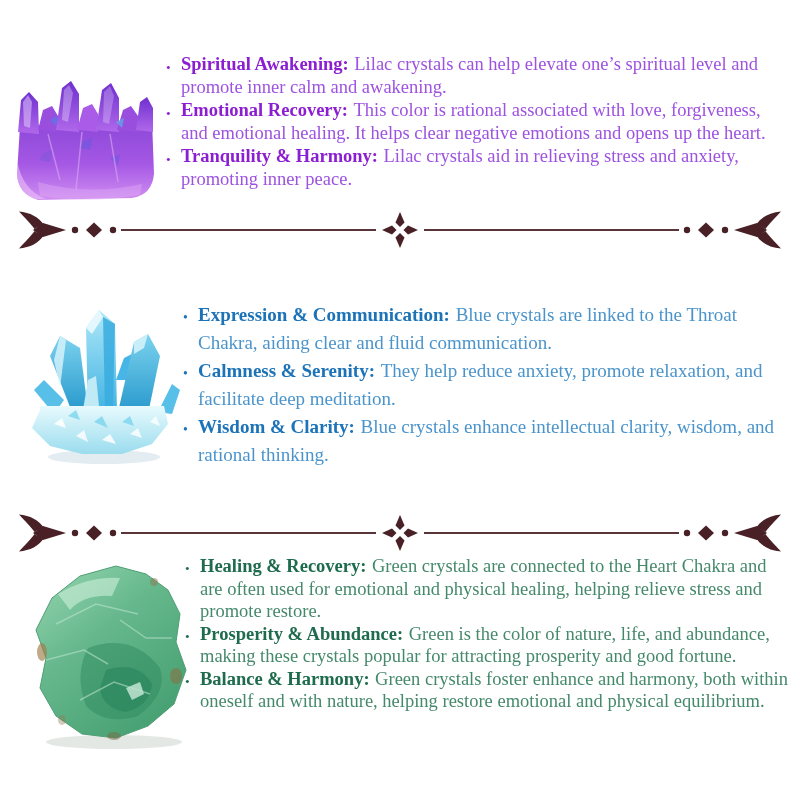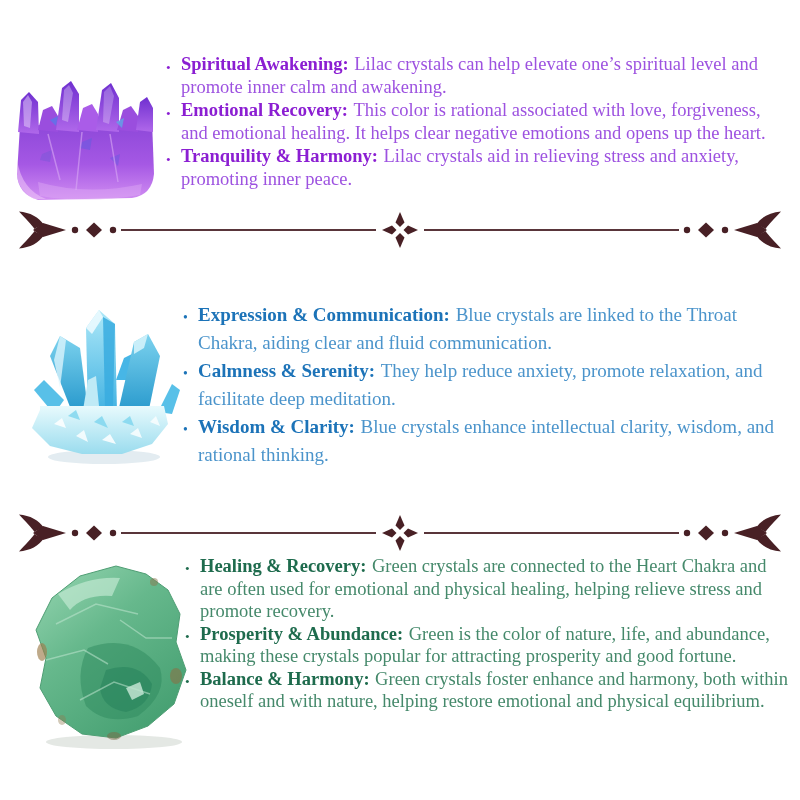--- a/index.html
+++ b/index.html
@@ -211,21 +211,21 @@
       <ellipse cx="20" cy="92" rx="5" ry="9" fill="#9c7c4c" opacity=".65"></ellipse>
       <ellipse cx="154" cy="116" rx="6" ry="8" fill="#8e6e42" opacity=".55"></ellipse>
       <circle cx="132" cy="22" r="4" fill="#8a7850" opacity=".5"></circle>
       <ellipse cx="92" cy="176" rx="7" ry="4" fill="#7c6a45" opacity=".5"></ellipse>
       <ellipse cx="40" cy="160" rx="4" ry="5" fill="#907a50" opacity=".4"></ellipse>
     </svg>
 
     <ul id="list3" class="bullets">
       <li>
         <span class="marker">•</span>
-        <span class="bullet-content"><b class="t">Healing &amp; Recovery:</b><span>Green crystals are connected to the Heart Chakra and are often used for emotional and physical healing, helping relieve stress and promote recovery.</span></span>
+        <span class="bullet-content"><b class="t">Healing &amp; Recovery:</b><span>Green crystals are connected to the Heart Chakra and are often used for emotional and physical healing, helping relieve stress and promote restore.</span></span>
       </li>
       <li>
         <span class="marker">•</span>
         <span class="bullet-content"><b class="t">Prosperity &amp; Abundance:</b><span>Green is the color of nature, life, and abundance, making these crystals popular for attracting prosperity and good fortune.</span></span>
       </li>
       <li>
         <span class="marker">•</span>
         <span class="bullet-content"><b class="t">Balance &amp; Harmony:</b><span>Green crystals foster enhance and harmony, both within oneself and with nature, helping restore emotional and physical equilibrium.</span></span>
       </li>
     </ul>

